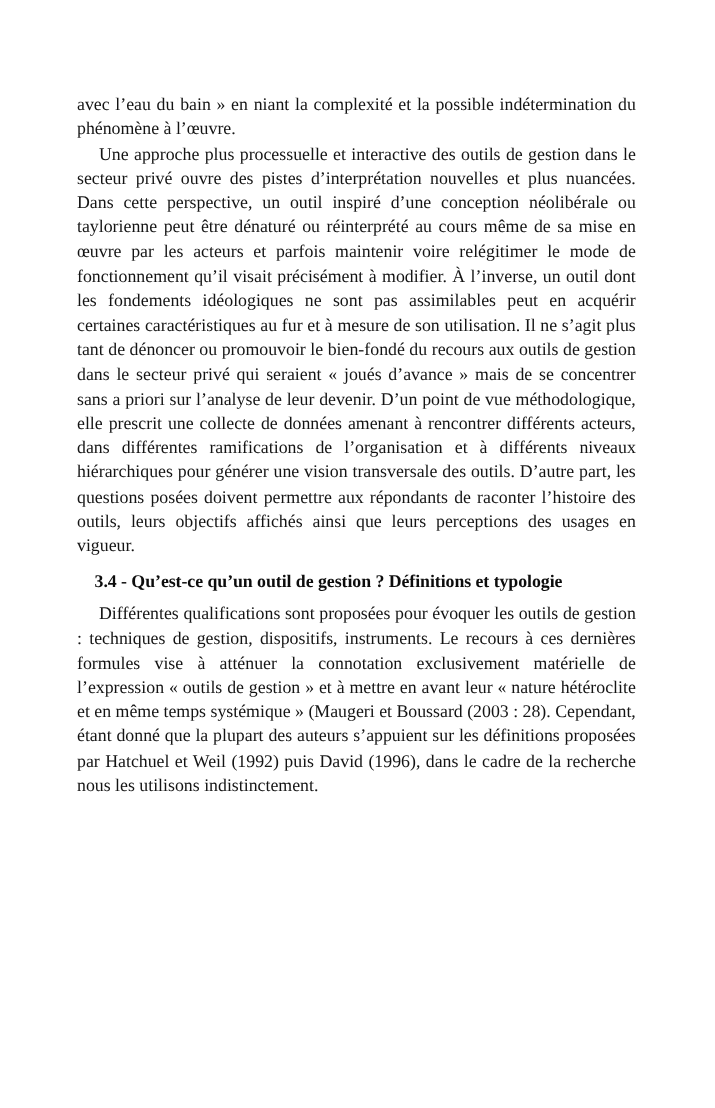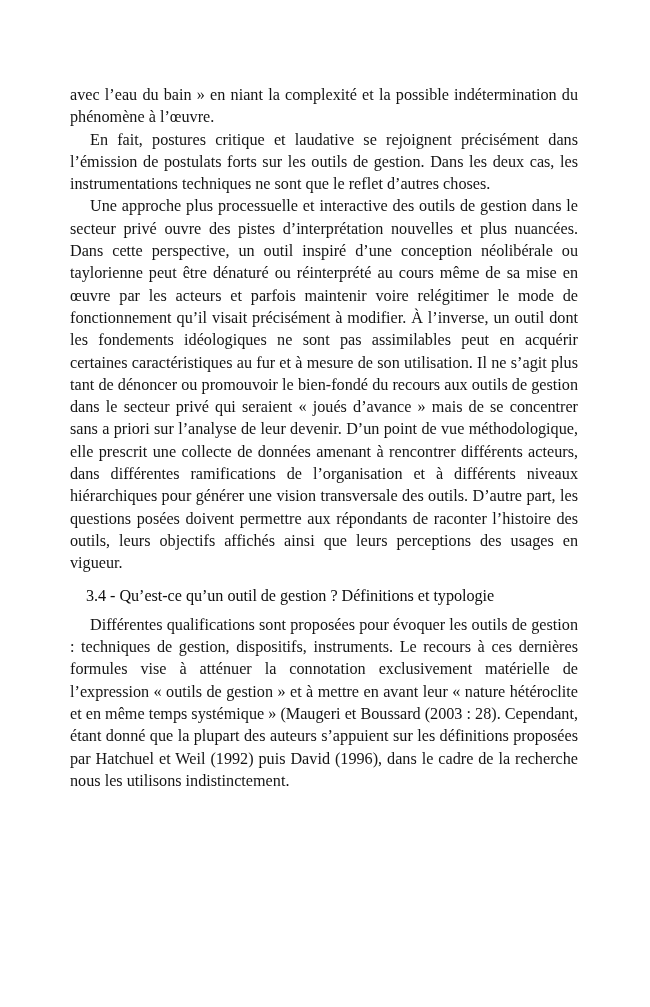--- a/index.html
+++ b/index.html
@@ -40,21 +40,21 @@
   }
   p.body-par.no-indent {
     text-indent: 0;
   }
   h2.section-heading {
     margin: 0;
     padding-top: 10px;
     padding-bottom: 7px;
     font-size: 16.2px;
     line-height: 22.3px;
-    font-weight: normal;
+    font-weight: bold;
     text-indent: 16px;
     text-align: left;
     color: #0d0d0d;
     letter-spacing: -0.05px;
   }
   .page-number {
     position: absolute;
     left: 0;
     right: 0;
     top: 932px;
@@ -67,21 +67,20 @@
 </style>
 </head>
 <body>
 
 <div class="page">
 
   <div class="text-column">
 
     <p class="body-par no-indent">avec l’eau du bain » en niant la complexité et la possible indétermination du phénomène à l’œuvre.</p>
 
-    <p class="body-par">En fait, postures critique et laudative se rejoignent précisément dans l’émission de postulats forts sur les outils de gestion. Dans les deux cas, les instrumentations techniques ne sont que le reflet d’autres choses.</p>
 
     <p class="body-par">Une approche plus processuelle et interactive des outils de gestion dans le secteur privé ouvre des pistes d’interprétation nouvelles et plus nuancées. Dans cette perspective, un outil inspiré d’une conception néolibérale ou taylorienne peut être dénaturé ou réinterprété au cours même de sa mise en œuvre par les acteurs et parfois maintenir voire relégitimer le mode de fonctionnement qu’il visait précisément à modifier. À l’inverse, un outil dont les fondements idéologiques ne sont pas assimilables peut en acquérir certaines caractéristiques au fur et à mesure de son utilisation. Il ne s’agit plus tant de dénoncer ou promouvoir le bien-fondé du recours aux outils de gestion dans le secteur privé qui seraient « joués d’avance » mais de se concentrer sans a priori sur l’analyse de leur devenir. D’un point de vue méthodologique, elle prescrit une collecte de données amenant à rencontrer différents acteurs, dans différentes ramifications de l’organisation et à différents niveaux hiérarchiques pour générer une vision transversale des outils. D’autre part, les questions posées doivent permettre aux répondants de raconter l’histoire des outils, leurs objectifs affichés ainsi que leurs perceptions des usages en vigueur.</p>
 
 
     <h2 class="section-heading">3.4 - Qu’est-ce qu’un outil de gestion ? Définitions et typologie</h2>
 
     <p class="body-par">Différentes qualifications sont proposées pour évoquer les outils de gestion : techniques de gestion, dispositifs, instruments. Le recours à ces dernières formules vise à atténuer la connotation exclusivement matérielle de l’expression « outils de gestion » et à mettre en avant leur « nature hétéroclite et en même temps systémique » (Maugeri et Boussard (2003 : 28). Cependant, étant donné que la plupart des auteurs s’appuient sur les définitions proposées par Hatchuel et Weil (1992) puis David (1996), dans le cadre de la recherche nous les utilisons indistinctement.</p>
 
   </div>
 

